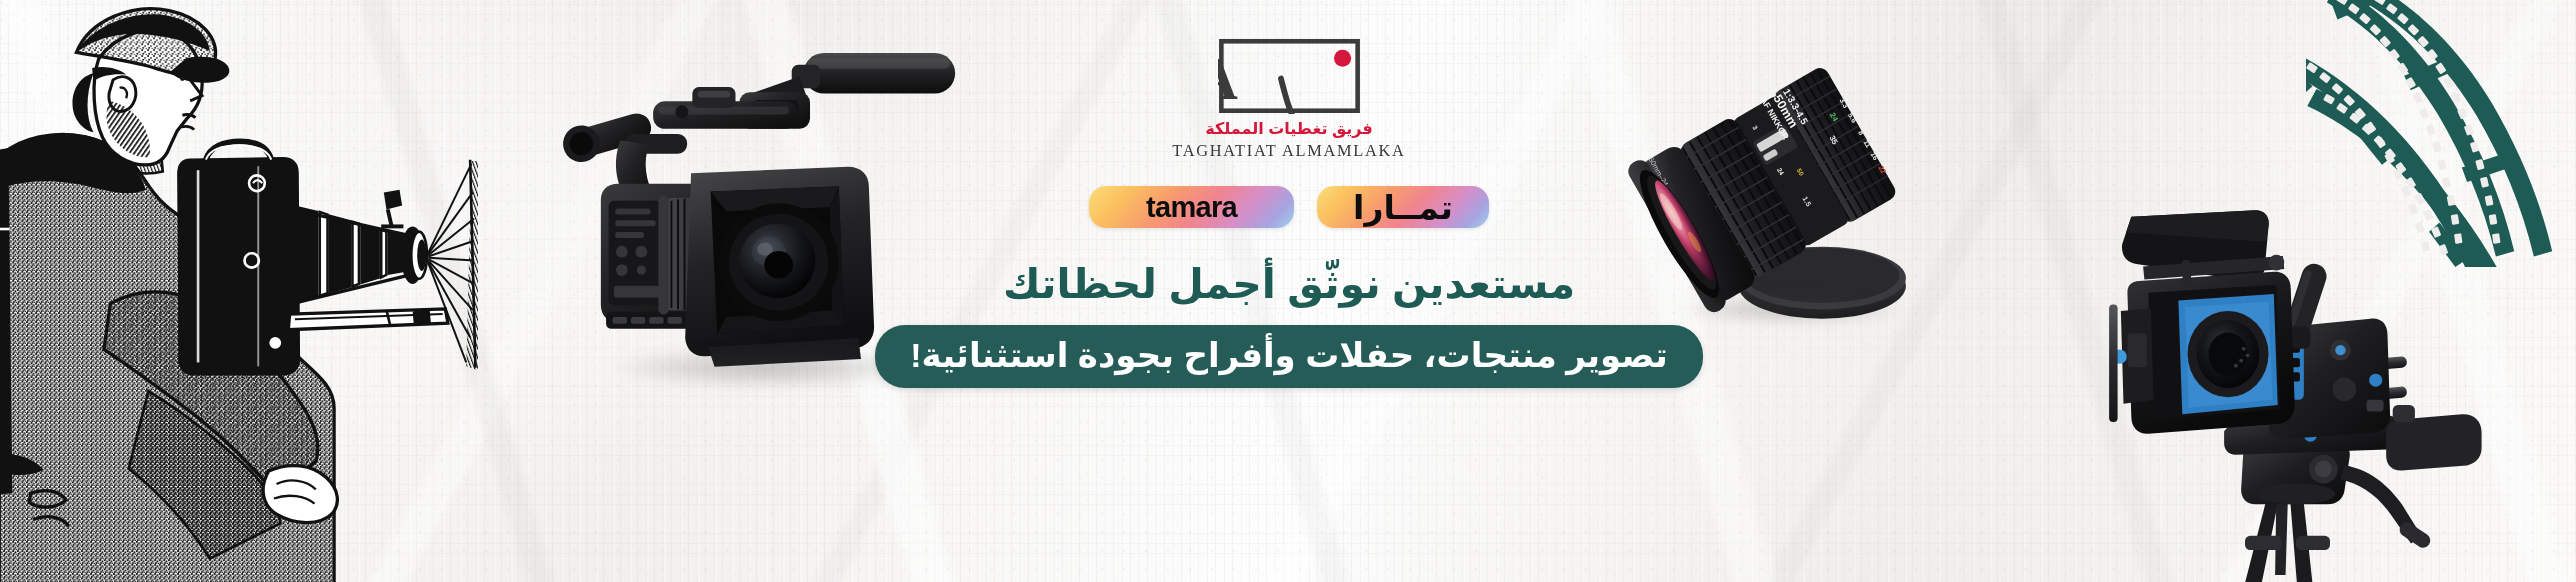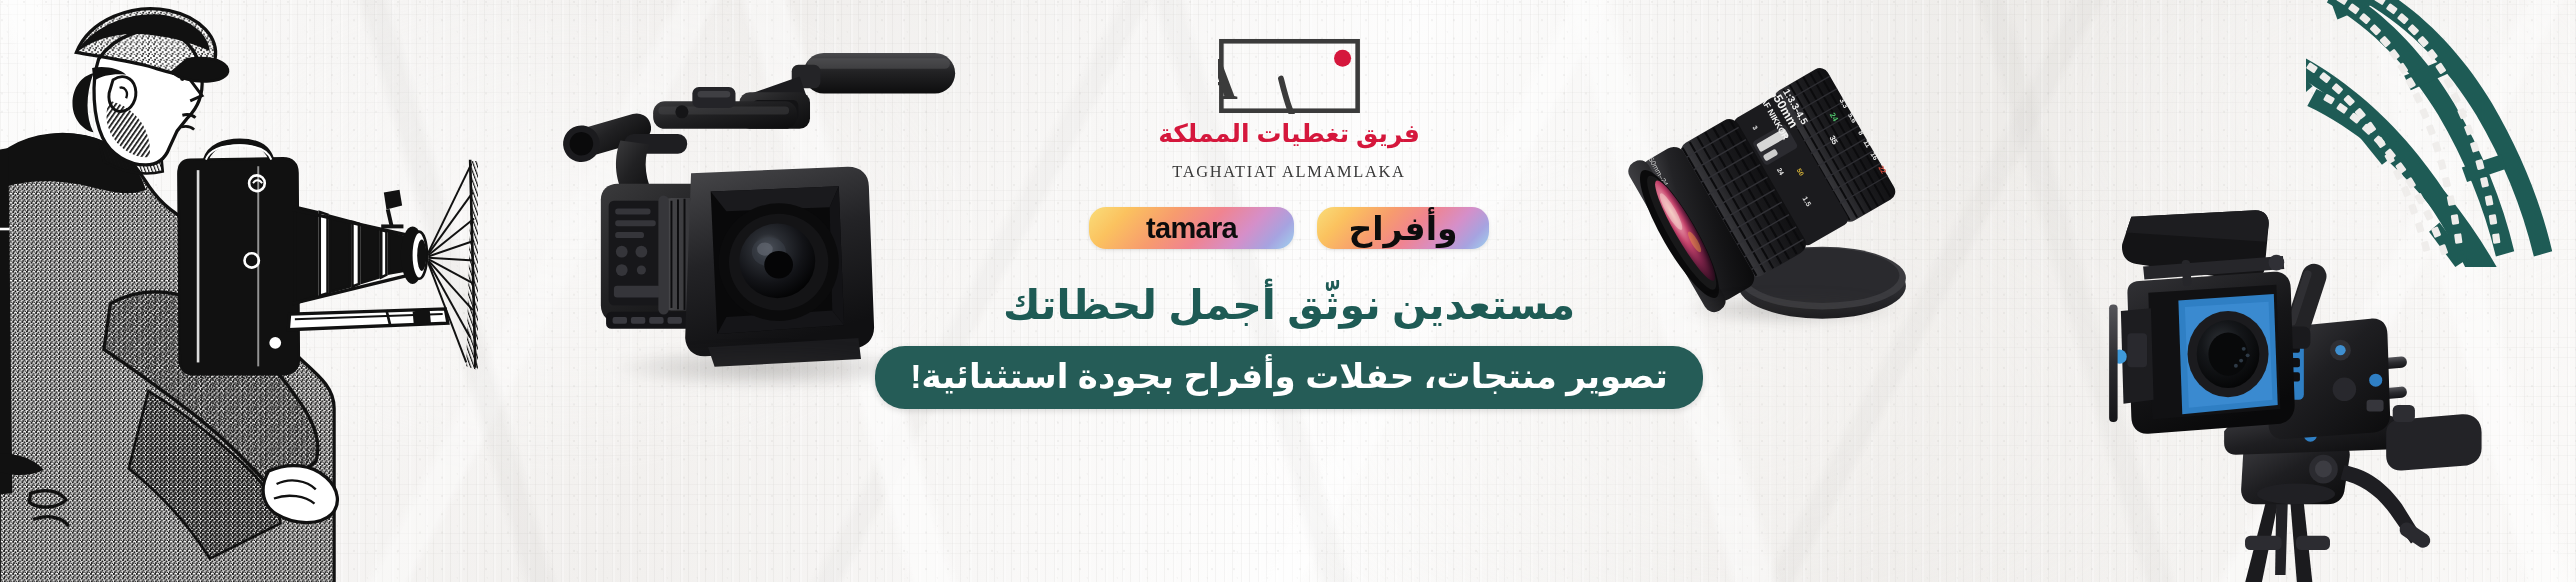--- a/index.html
+++ b/index.html
@@ -81,28 +81,28 @@
     z-index:8;
   }
 
   
   #logo-block{margin-top:38px; display:flex; flex-direction:column; align-items:center;}
   #logo-mark{position:relative; width:143px; height:76px;}
   #logo-mark svg{width:100%;height:100%;display:block;}
   #logo-ar{
     margin-top:6.5px;
     color:#d5173c;
-    font-size:25px;
+    font-size:16px;
     font-weight:700;
     letter-spacing:0.7px;
     line-height:1;
     white-space:nowrap;
   }
   #logo-en{
-    margin-top:18px;
+    margin-top:6px;
     color:#3a3a3a;
     font-size:16.4px;
     font-weight:400;
     letter-spacing:1.7px;
     line-height:1;
     white-space:nowrap;
     font-family:"Liberation Serif","DejaVu Serif",serif;
   }
 
   
@@ -809,21 +809,21 @@
       </div>
       <div id="logo-ar">فريق تغطيات المملكة</div>
       <div id="logo-en">TAGHATIAT ALMAMLAKA</div>
     </div>
 
     <div id="tamara-row">
       <div id="tamara-latin" class="tamara-pill">
         <span class="tamara-word">tamara</span>
       </div>
       <div id="tamara-arabic" class="tamara-pill">
-        <span class="tamara-word">وأفراح</span>
+        <span class="tamara-word">تمــارا</span>
       </div>
     </div>
 
     <div id="headline">مستعدين نوثّق أجمل لحظاتك</div>
 
     <div id="subpill">تصوير منتجات، حفلات وأفراح بجودة استثنائية!</div>
 
   </div>
 </div>
 

